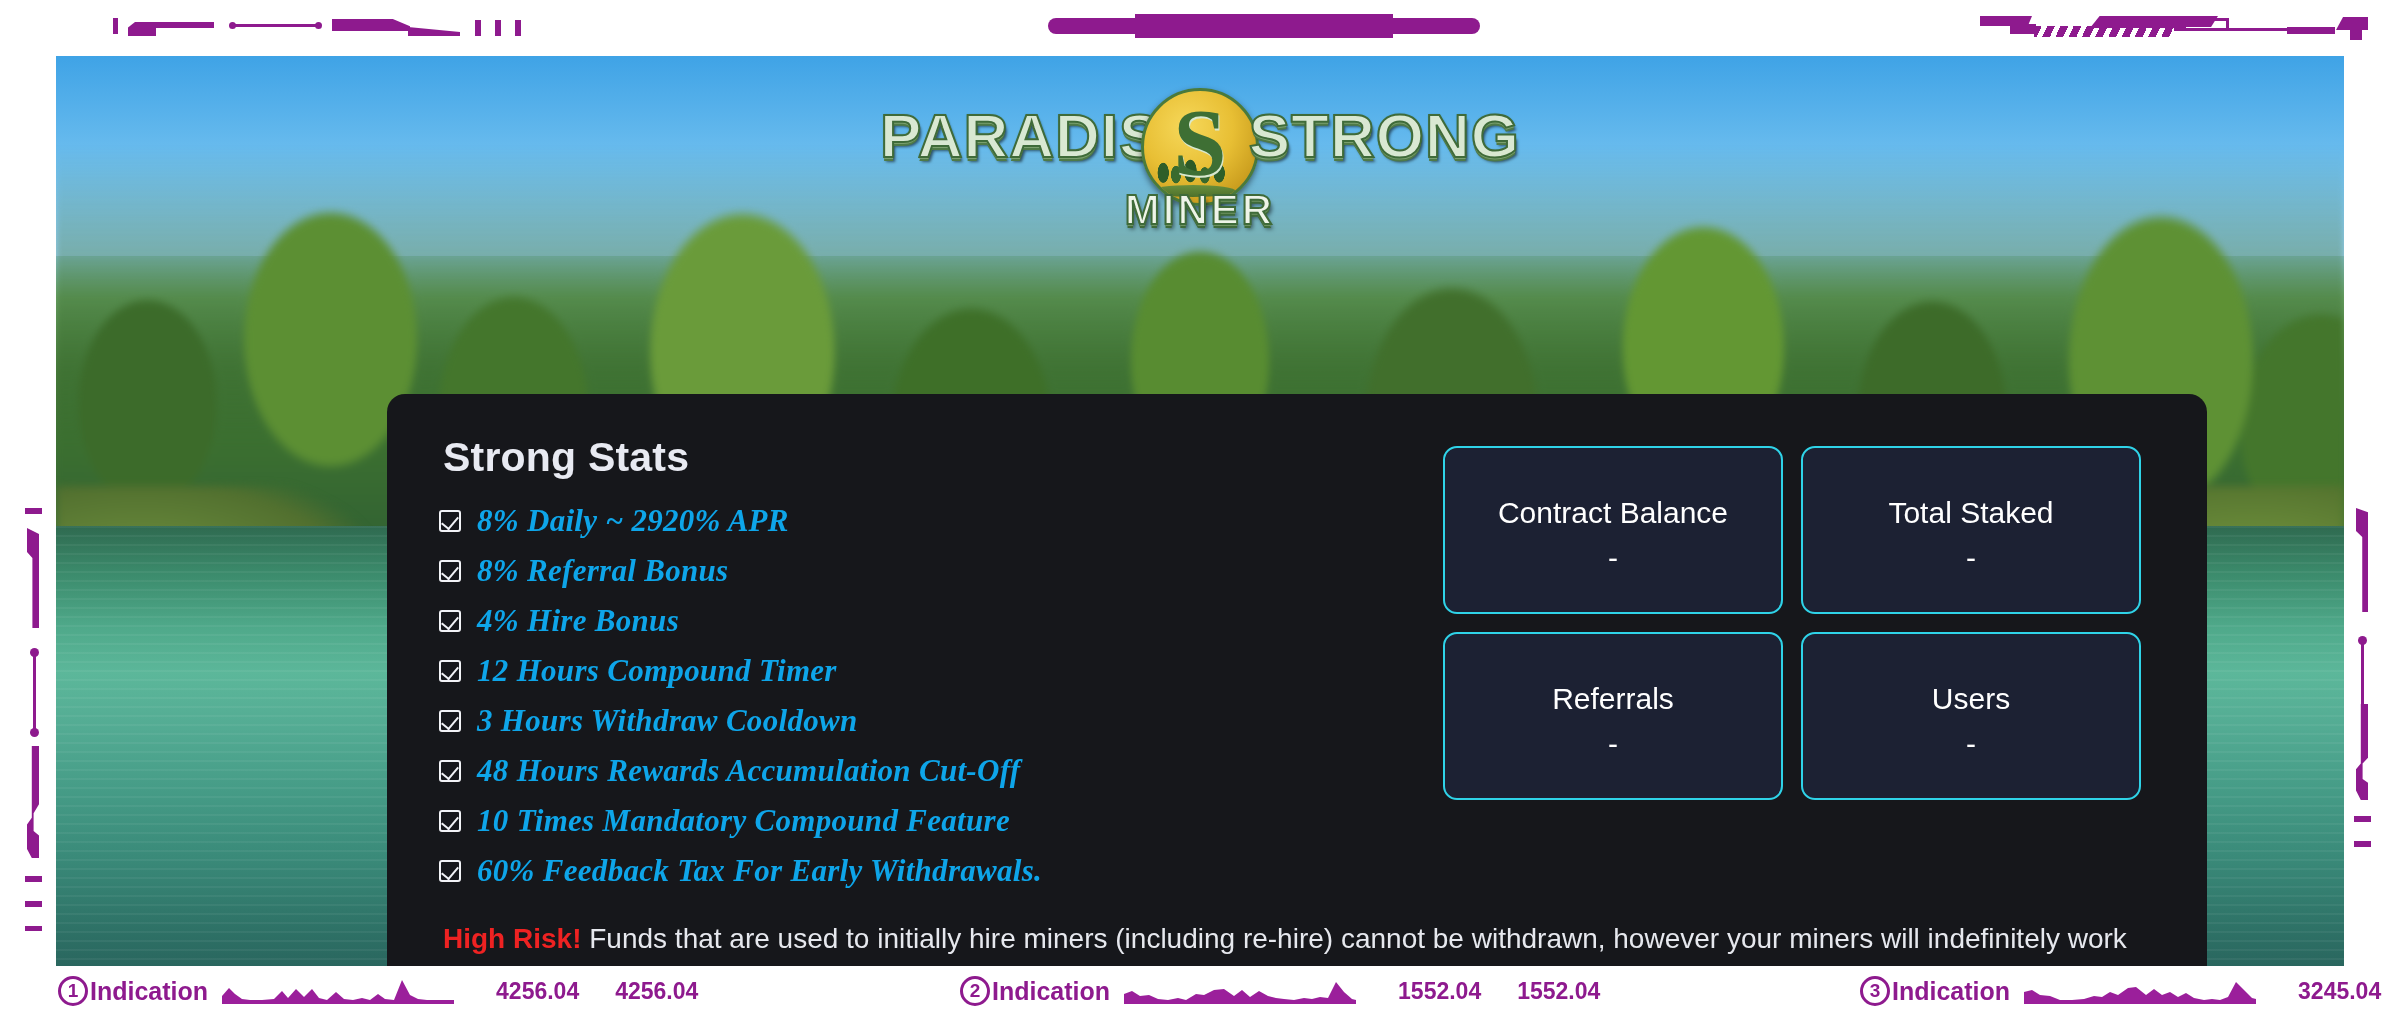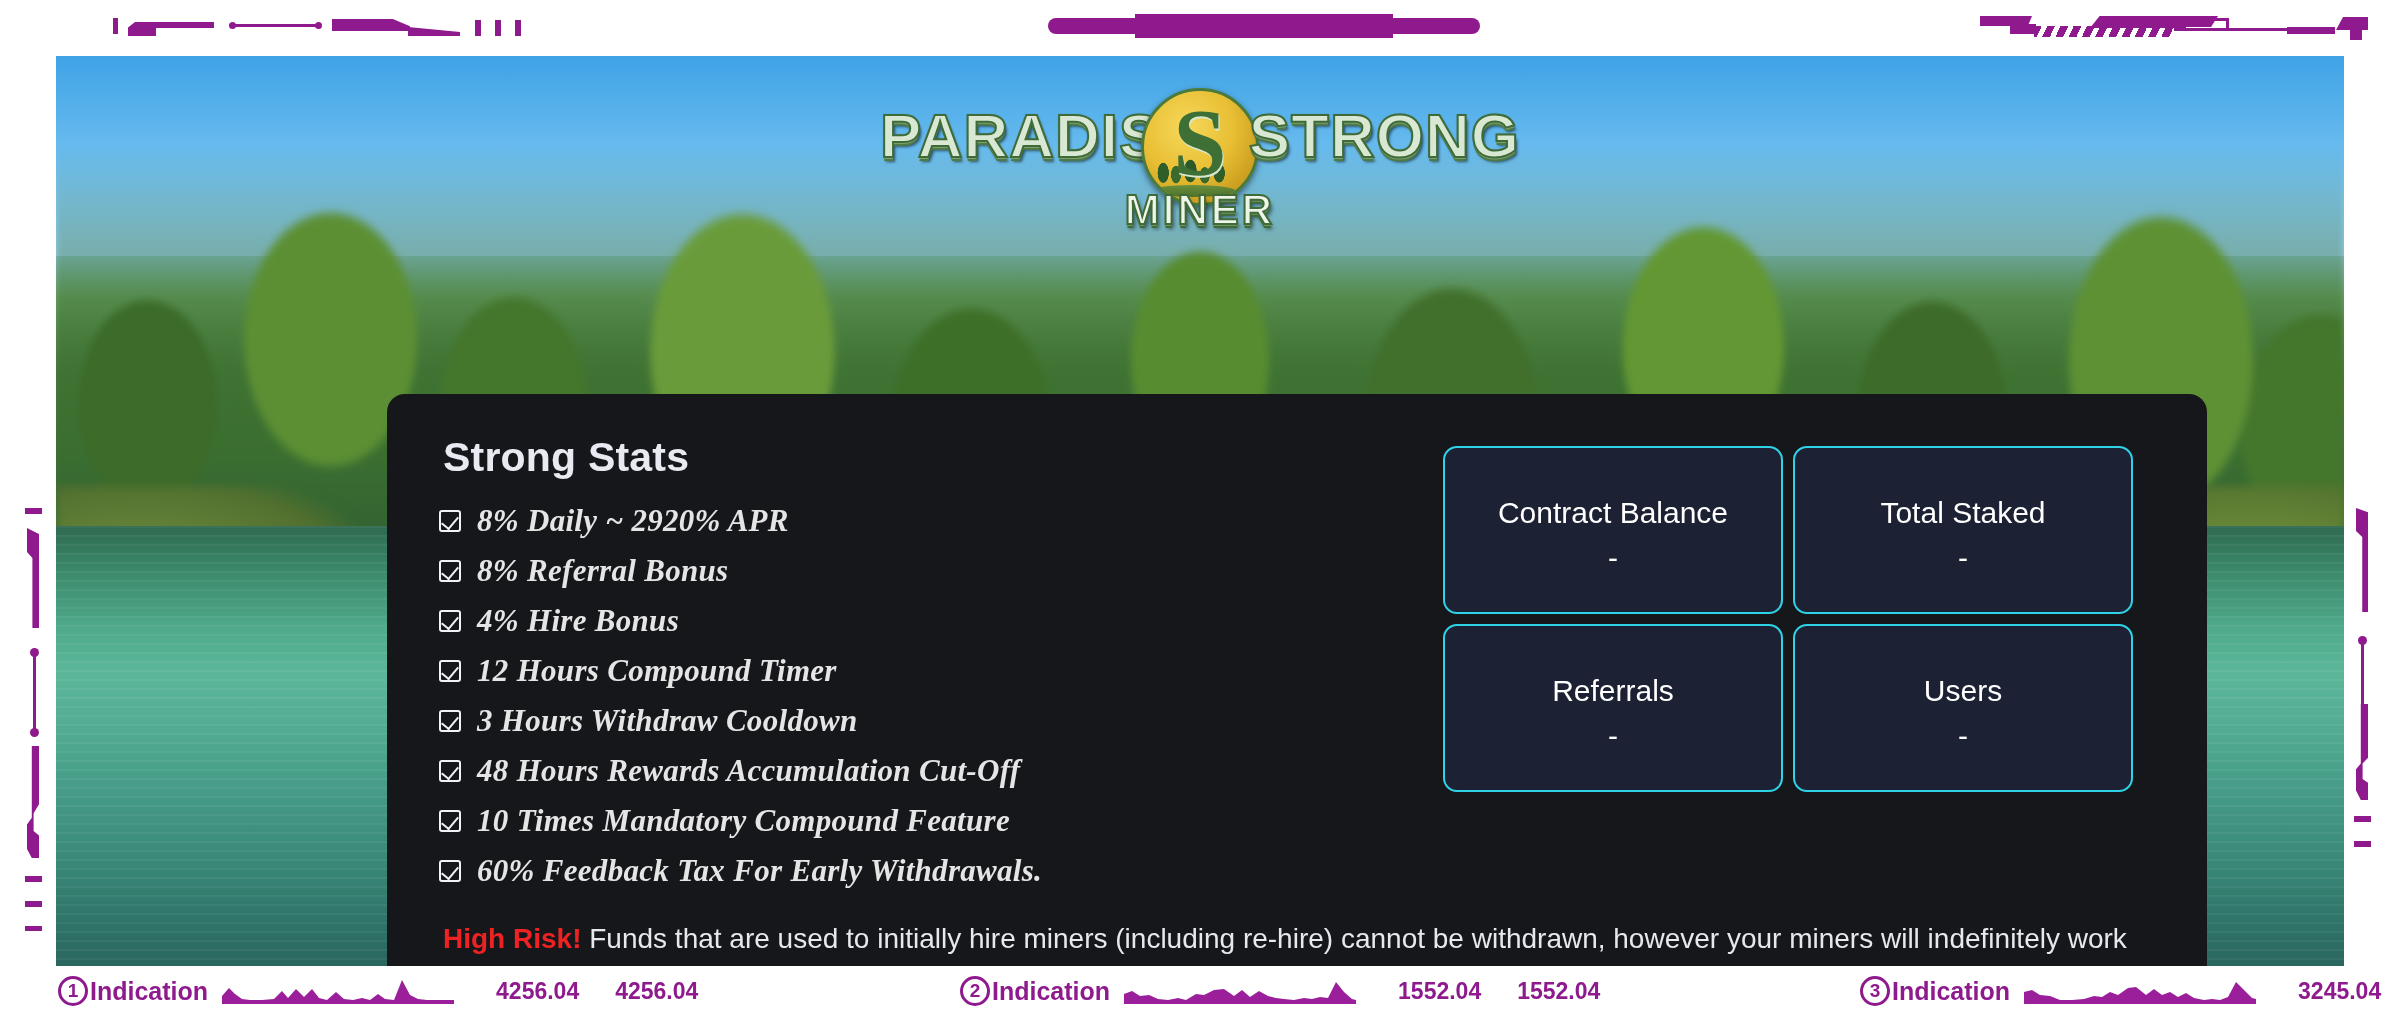--- a/index.html
+++ b/index.html
@@ -166,30 +166,30 @@
   }
   .chk::after {
     content: ""; position: absolute;
     left: 4px; top: 1px; width: 8px; height: 14px;
     border-right: 2px solid #f2f3f7; border-bottom: 2px solid #f2f3f7;
     transform: rotate(40deg);
   }
   .stat-text {
     font-family: "Liberation Serif", serif;
     font-style: italic; font-weight: 700;
-    font-size: 31px; color: #e5e5e5; letter-spacing: .3px;
+    font-size: 31px; color: #0ea5e9; letter-spacing: .3px;
     white-space: nowrap;
   }
 
   
   .cards {
     display: grid;
     grid-template-columns: 340px 340px;
     grid-template-rows: 168px 168px;
-    gap: 10px;
+    gap: 18px;
   }
   .card {
     border: 2px solid #2fd3e8;
     border-radius: 14px;
     background: #1c2133;
     display: flex; flex-direction: column;
     align-items: center; justify-content: center;
     gap: 22px;
   }
   .card-label {

